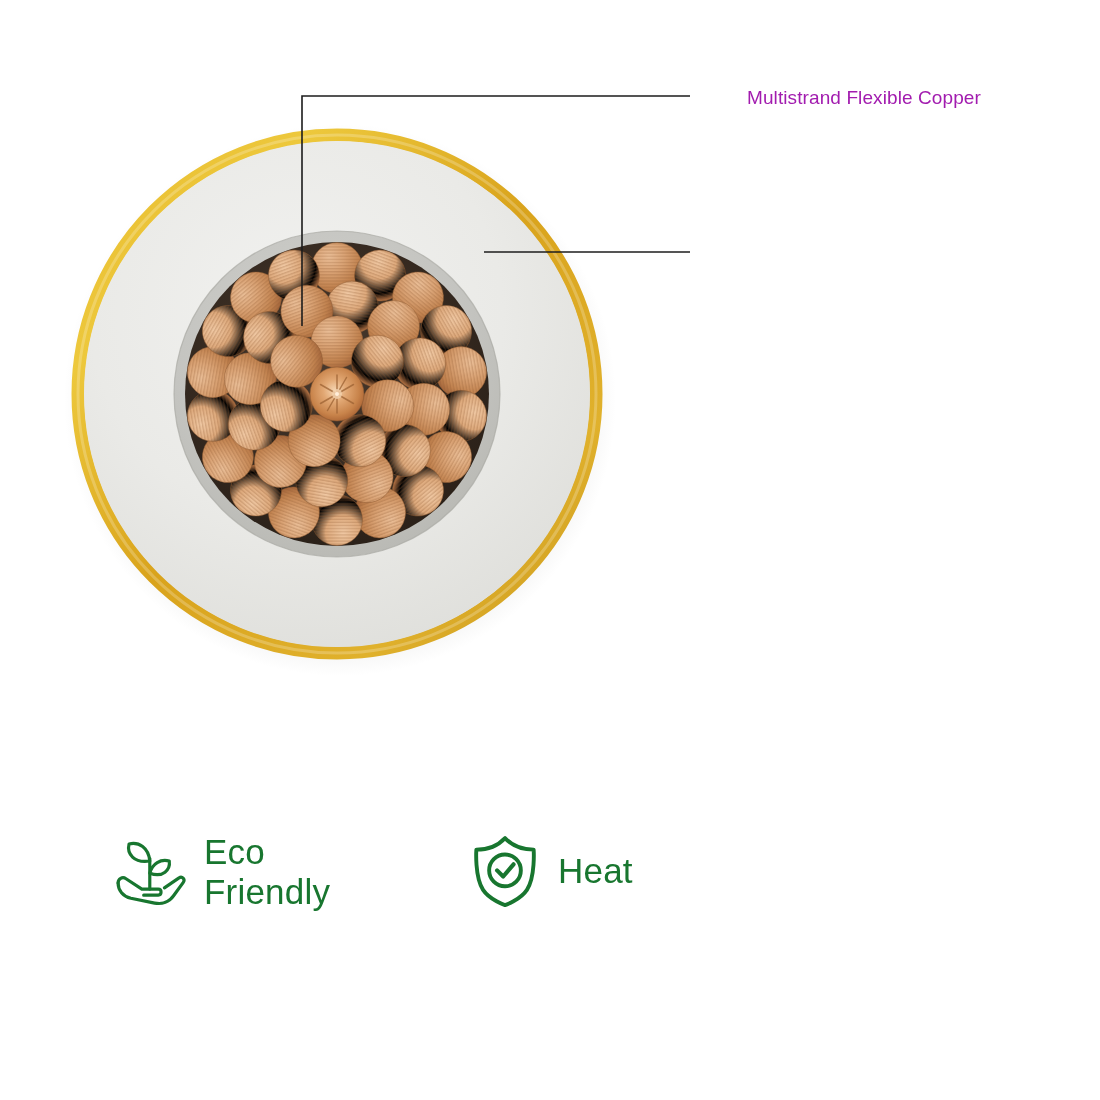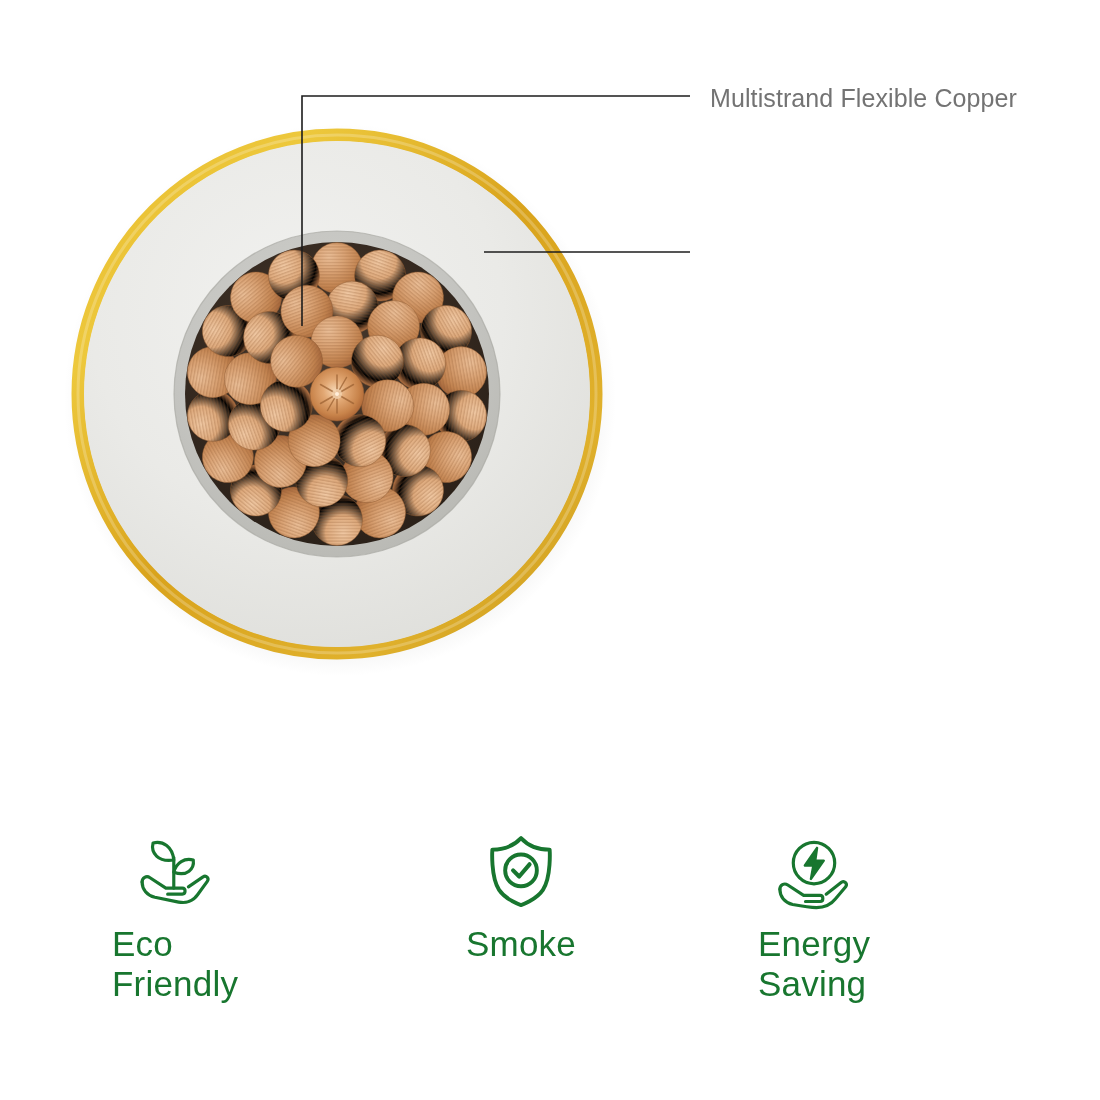--- a/index.html
+++ b/index.html
@@ -28,26 +28,27 @@
     position: absolute;
     left: 0;
     top: 0;
     width: 1100px;
     height: 760px;
   }
 
   
   .callout {
     position: absolute;
-    color: #737373;
-    font-size: 25px;
+    color: #a21caf;
+    font-size: 19px;
     line-height: 26px;
     letter-spacing: 0.1px;
     white-space: pre-line;
     font-weight: 400;
+    margin-left: 37px;
   }
   #callout-copper {
     left: 710px;
     top: 85px;
   }
   #callout-pvc {
     left: 710px;
     top: 242px;
   }
 
@@ -58,21 +59,20 @@
     top: 812px;
     width: 1100px;
     height: 140px;
     display: flex;
     align-items: flex-start;
   }
   .feature {
     display: flex;
     align-items: center;
     gap: 14px;
-    flex-direction: column;
   }
   .feature-icon {
     width: 78px;
     height: 78px;
     flex: 0 0 78px;
     display: block;
   }
   .feature-label {
     color: #18762f;
     font-size: 35px;
@@ -415,34 +415,18 @@
 
     <div class="feature" id="feature-safe">
       <svg class="feature-icon" viewBox="0 0 64 64" fill="none" stroke="#18762f" stroke-width="3.2" stroke-linecap="round" stroke-linejoin="round">
         <path d="M32 5 C26 11.5 17.5 14.5 8.5 14.5
                  C8.5 14.5 7 37 14 47.5 C19.5 55.8 32 60 32 60
                  C32 60 44.5 55.8 50 47.5 C57 37 55.5 14.5 55.5 14.5
                  C46.5 14.5 38 11.5 32 5 Z"></path>
         <circle cx="32" cy="31.5" r="13"></circle>
         <path d="M25.5 31.5 L30.5 36.5 L39 26.5" stroke-width="3.4"></path>
       </svg>
-      <div class="feature-label">Smoke</div>
+      <div class="feature-label">Heat</div>
     </div>
 
-    <div class="feature" id="feature-energy">
-      <svg class="feature-icon" viewBox="0 0 64 64" fill="none" stroke="#18762f" stroke-width="2.6" stroke-linecap="round" stroke-linejoin="round">
-
-        <circle cx="32" cy="25.5" r="17"></circle>
-        <path d="M34.5 13 L24.5 27.5 L31.5 27.5 L29.5 38.5 L40 23.5 L33 23.5 Z" fill="#18762f" stroke="#18762f" stroke-width="2"></path>
-
-        <path d="M4 47 C4 43.5 7.5 41.5 10.5 43.5 L23.5 52 L37 52
-                 C40 52 40 57 37 57 L25 57"></path>
-        <path d="M4 47 C4 53 8 58 14.5 59.5
-                 C14.5 59.5 28 62 34 62
-                 C40 62 46 59.5 49.5 55 L58 45
-                 C59.8 42.5 57 39.5 54.5 41.3 L42 51"></path>
-      </svg>
-      <div class="feature-label">Energy
-Saving</div>
-    </div>
 
   </div>
 </div>
 
 </body></html>

